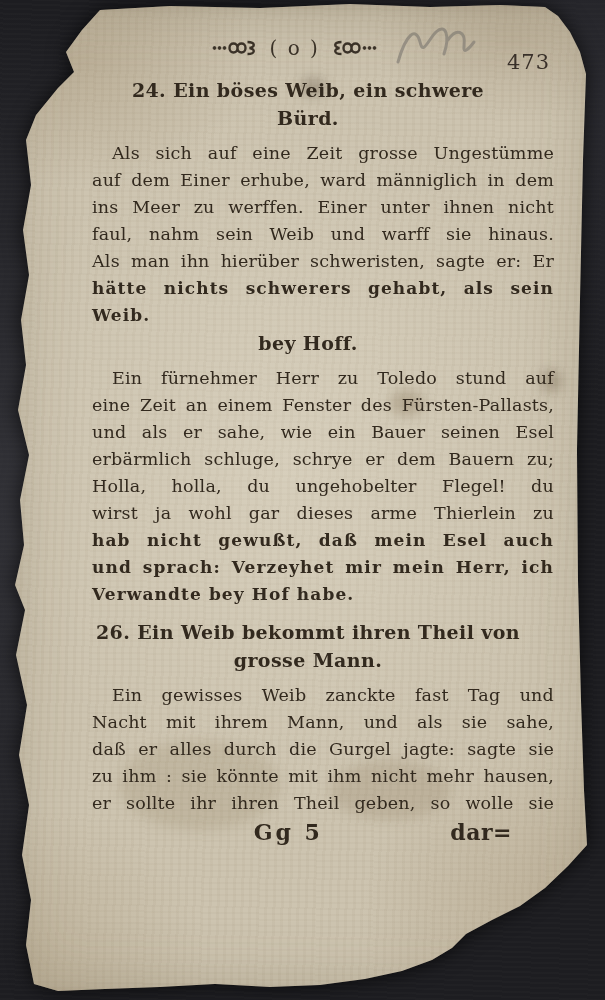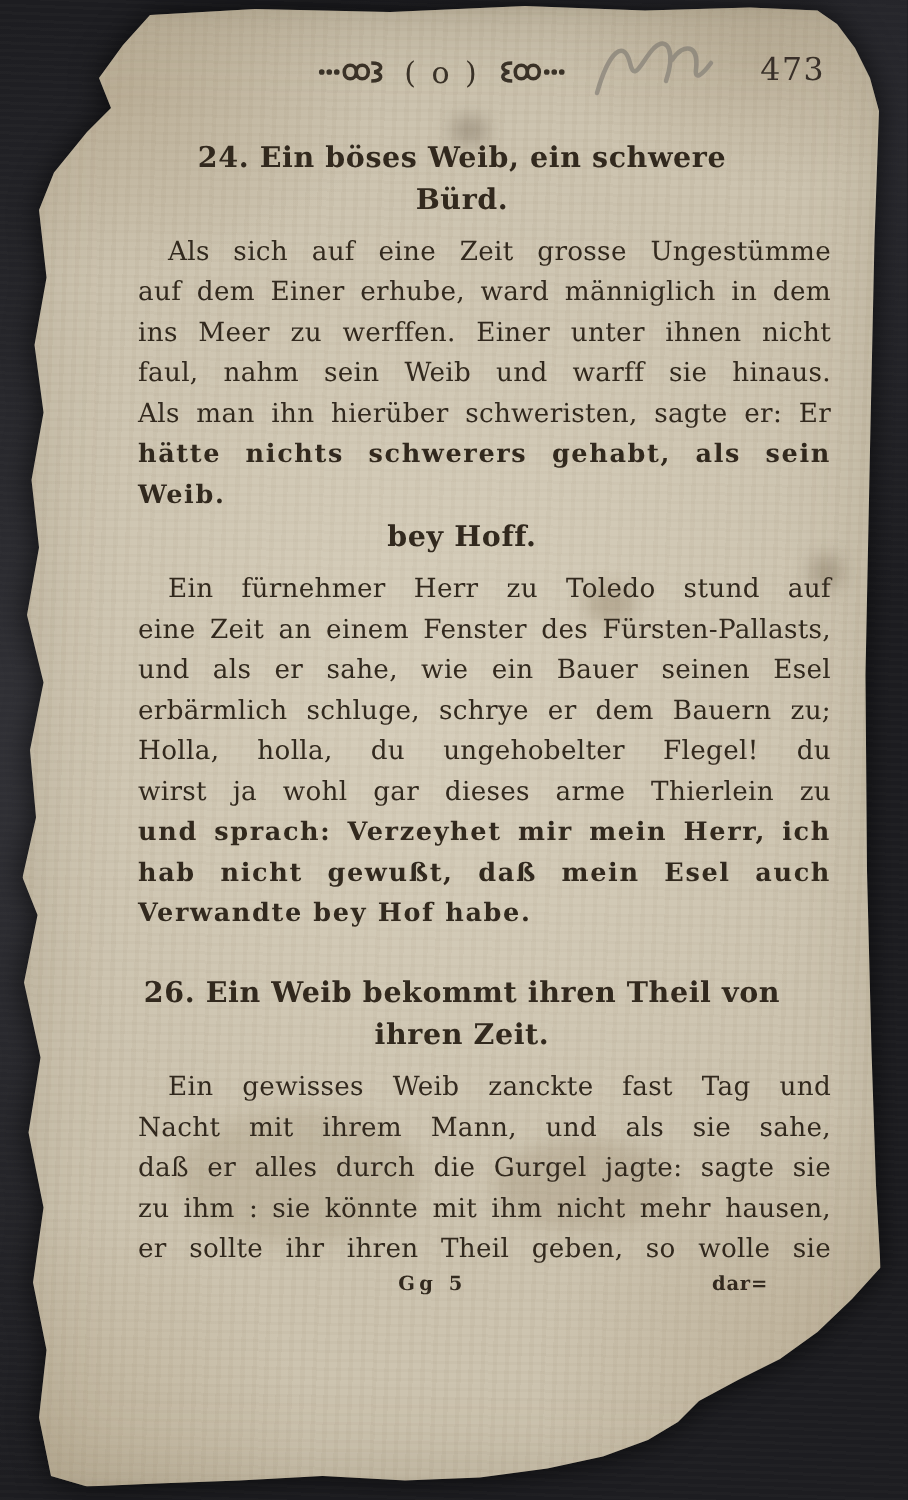--- a/index.html
+++ b/index.html
@@ -39,30 +39,30 @@
     box-shadow:inset 0 0 70px rgba(92,76,50,.35), inset 0 0 16px rgba(82,66,42,.28);
   }
   .stain{position:absolute;border-radius:50%;filter:blur(6px);pointer-events:none;}
   .content{
     position:absolute;left:62px;top:34px;width:492px;color:#32291e;
   }
   .hdr{position:relative;height:32px;margin-bottom:6px;}
   .orn{position:absolute;left:50%;transform:translateX(-58%);top:2px;display:flex;align-items:center;gap:6px;
        font-size:20px;letter-spacing:2px;color:#3a3228;}
   .orn svg{display:block;}
-  .pageno{position:absolute;right:4px;top:0;font-size:21px;letter-spacing:1px;color:#39302a;}
+  .pageno{position:absolute;right:4px;top:16px;font-size:21px;letter-spacing:1px;color:#39302a;}
   .pencil{position:absolute;right:70px;top:-14px;opacity:.75;}
   .heading{font-weight:bold;text-align:center;font-size:19px;line-height:28px;letter-spacing:.4px;}
-  .h-top{margin-top:25px;}
+  .h-top{margin-top:10px;}
   .para{margin-top:8px;font-size:17.5px;line-height:27px;}
   .line{text-align:justify;text-align-last:justify;white-space:nowrap;letter-spacing:.2px;margin-left:30px;}
   .line.shortl{text-align-last:left;}
   .line.indent{text-indent:20px;}
   .line.emph{font-weight:bold;letter-spacing:1.1px;font-size:17px;}
-  .footer{position:relative;margin-top:2px;height:30px;font-size:13px;}
+  .footer{position:relative;margin-top:2px;height:30px;font-size:22px;}
   .sig{position:absolute;left:46%;transform:translateX(-50%);font-weight:bold;letter-spacing:3px;}
   .catch{position:absolute;right:42px;font-weight:bold;letter-spacing:.5px;}
 </style>
 </head>
 <body>
 
 <div class="paper-wrap">
   <div class="paper">
 
     <div class="stain" style="left:300px;top:78px;width:26px;height:18px;background:rgba(60,48,34,.28);"></div>
@@ -114,27 +114,27 @@
       </div>
 
       <div class="heading">bey Hoff.</div>
       <div class="para">
         <div class="line indent">Ein fürnehmer Herr zu Toledo stund auf</div>
         <div class="line">eine Zeit an einem Fenster des Fürsten-Pallasts,</div>
         <div class="line">und als er sahe, wie ein Bauer seinen Esel</div>
         <div class="line">erbärmlich schluge, schrye er dem Bauern zu;</div>
         <div class="line">Holla, holla, du ungehobelter Flegel! du</div>
         <div class="line">wirst ja wohl gar dieses arme Thierlein zu</div>
+        <div class="line emph">hab nicht gewußt,  daß mein Esel auch</div>
         <div class="line emph">und sprach: Verzeyhet mir mein Herr, ich</div>
-        <div class="line emph">hab nicht gewußt,  daß mein Esel auch</div>
         <div class="line shortl emph">Verwandte bey Hof habe.</div>
       </div>
 
       <div class="heading h-top">26. Ein Weib bekommt ihren Theil von</div>
-      <div class="heading">ihren Zeit.</div>
+      <div class="heading">grosse Mann.</div>
       <div class="para">
         <div class="line indent">Ein gewisses Weib zanckte fast Tag und</div>
         <div class="line">Nacht mit ihrem Mann, und als sie sahe,</div>
         <div class="line">daß er alles durch die Gurgel jagte: sagte sie</div>
         <div class="line">zu ihm :  sie könnte mit ihm nicht mehr hausen,</div>
         <div class="line">er sollte ihr ihren Theil geben,  so wolle sie</div>
       </div>
 
       <div class="footer">
         <span class="sig">Gg 5</span>

